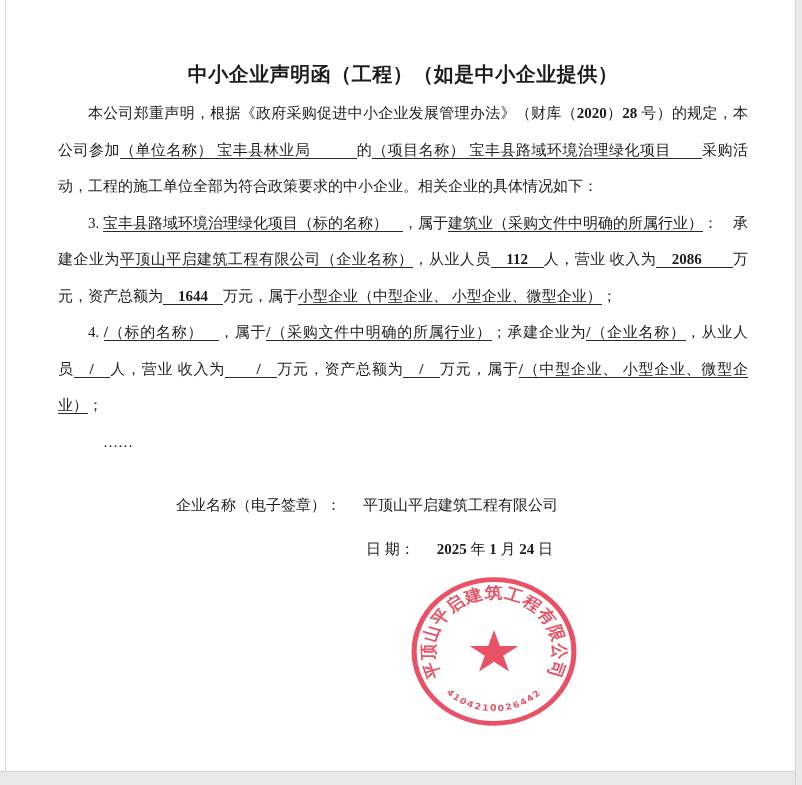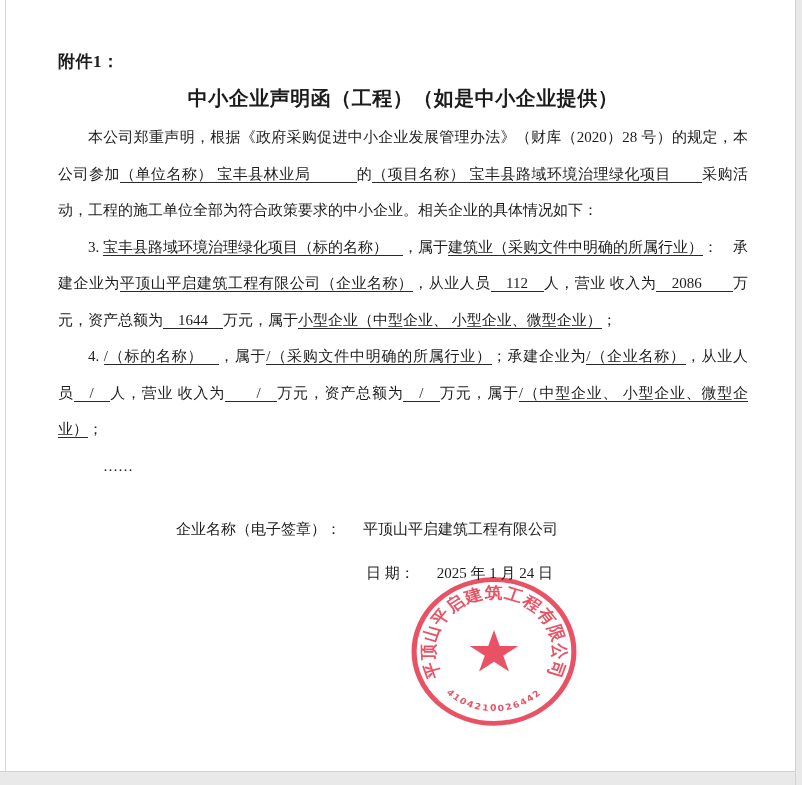--- a/index.html
+++ b/index.html
@@ -36,21 +36,21 @@
     font-size:20px;font-weight:700;line-height:22px;
     letter-spacing:.5px;
   }
   .paras{font-size:15px;line-height:36.5px;}
   .para{
     margin:0;text-indent:2em;text-align:justify;
     word-break:break-all;
   }
   .para.ellipsis{text-indent:3em;}
   .u{border-bottom:1px solid #2a2a2a;}
-  .b{font-weight:400;}
+  .b{font-weight:700;}
   .sig{margin-top:26px;font-size:15px;line-height:38px;}
   .sig-line1{margin-left:118px;}
   .sig-line2{margin-left:308px;margin-top:6px;}
   .sig-gap{display:inline-block;width:22px;}
   .stamp{
     position:absolute;left:409px;top:575px;
     width:170px;height:153px;
     mix-blend-mode:multiply;
     opacity:.88;
   }
@@ -66,21 +66,20 @@
     font-size:11px;font-weight:700;letter-spacing:2px;
     font-family:"DejaVu Sans","Liberation Sans",sans-serif;
   }
 </style>
 </head>
 <body>
 
 <div class="viewport">
 
   <div class="page">
-    <div class="attachment">附件1：</div>
     <h1 class="title">中小企业声明函（工程）（如是中小企业提供）</h1>
 
     <div class="paras">
         <p class="para"><span>本公司郑重声明，根据《政府采购促进中小企业发展管理办法》（财库（</span><span class="b">2020</span><span>）</span><span class="b">28</span><span> 号）的规定，本公司参加</span><span class="u">（单位名称） 宝丰县林业局　　　</span><span>的</span><span class="u">（项目名称） 宝丰县路域环境治理绿化项目　　</span><span>采购活动，工程的施工单位全部为符合政策要求的中小企业。相关企业的具体情况如下：</span></p>
         <p class="para"><span>3. </span><span class="u">宝丰县路域环境治理绿化项目（标的名称）　</span><span>，属于</span><span class="u">建筑业（采购文件中明确的所属行业）</span><span>：　承建企业为</span><span class="u">平顶山平启建筑工程有限公司（企业名称）</span><span>，从业人员</span><span class="u b">　112　</span><span>人，营业 收入为</span><span class="u b">　2086　　</span><span>万元，资产总额为</span><span class="u b">　1644　</span><span>万元，属于</span><span class="u">小型企业（中型企业、 小型企业、微型企业）</span><span>；</span></p>
         <p class="para"><span>4. </span><span class="u b">/</span><span class="u">（标的名称）　</span><span>，属于</span><span class="u b">/</span><span class="u">（采购文件中明确的所属行业）</span><span>；承建企业为</span><span class="u b">/</span><span class="u">（企业名称）</span><span>，从业人员</span><span class="u b">　/　</span><span>人，营业 收入为</span><span class="u b">　　/　</span><span>万元，资产总额为</span><span class="u b">　/　</span><span>万元，属于</span><span class="u b">/</span><span class="u">（中型企业、 小型企业、微型企业）</span><span>；</span></p>
         <p class="para ellipsis"><span>……</span></p>
       </div>
 
     <div class="sig">

